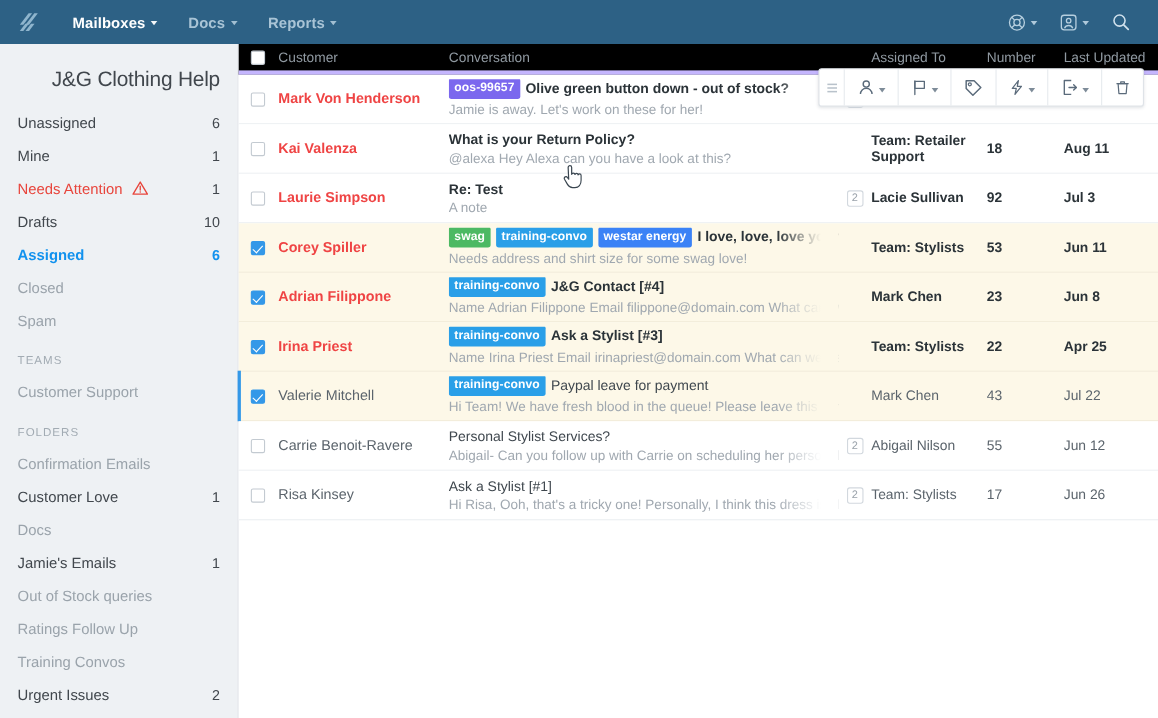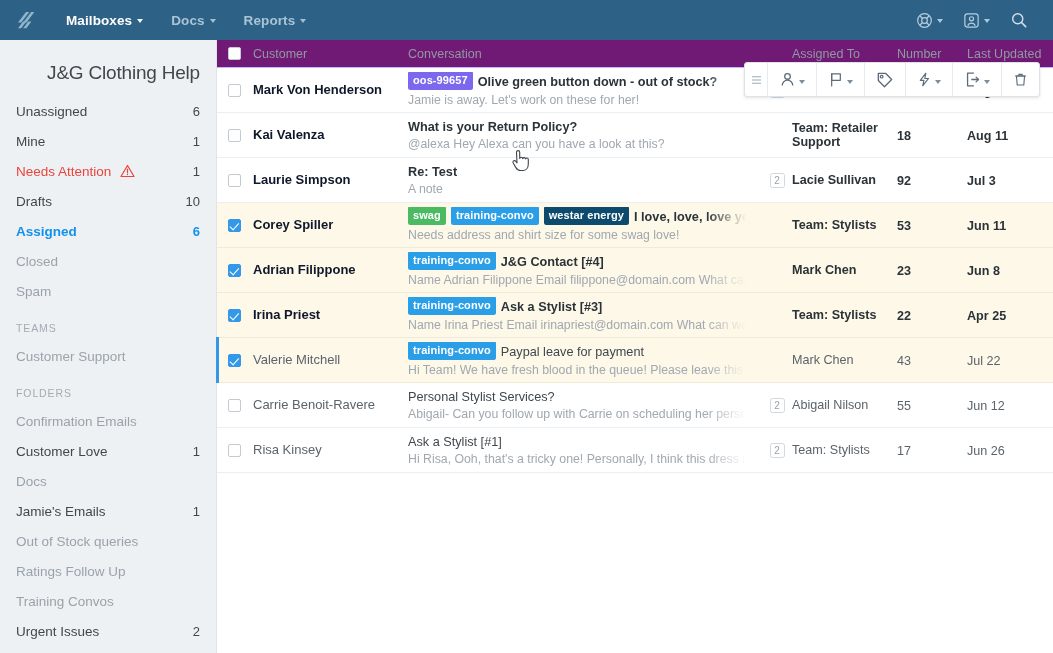--- a/index.html
+++ b/index.html
@@ -82,22 +82,22 @@
   
   .main {
     position: absolute; top: 40px; left: 217px;
     width: 836px; height: 613px;
     background: #ffffff;
   }
 
   
   .thead {
     display: flex; align-items: center;
-    height: 28px; border-bottom: 1px solid #c4b5fd;
-    background: #701a75; position: relative;
+    height: 28px; border-bottom: 4px solid #c4b5fd;
+    background: #000000; position: relative;
   }
   .th {
     font-size: 12.5px; color: #9099a1; font-weight: normal;
   }
   .col-check { width: 34px; display:flex; align-items:center; justify-content:center; flex:0 0 34px; }
   .col-customer { flex: 0 0 140px; padding-left: 2px; }
   .col-conv { flex: 1 1 auto; min-width: 0; padding-left: 17px; position: relative; }
   .col-badge { flex: 0 0 30px; display:flex; align-items:center; justify-content:center; }
   .col-assigned { flex: 0 0 105px; }
   .col-number { flex: 0 0 70px; }
@@ -123,21 +123,21 @@
     display: flex; align-items: center;
     height: 45px; border-bottom: 1px solid #eceff2;
     cursor: pointer; position: relative; background: #fff;
   }
   .row.sel { background: #fdf8e8; border-bottom-color: #f0ead8; }
   .row.active-bar::before {
     content: ""; position: absolute; left: -1px; top: -1px; bottom: -1px;
     width: 3px; background: #3498e8;
   }
   .cust {
-    font-size: 13px; color: #0f172a; font-weight: bold;
+    font-size: 13px; color: #ef4444; font-weight: bold;
     line-height: 14.5px; padding-right: 6px;
   }
   .cust.read { font-weight: normal; color: #5b646c; }
   .conv-inner { overflow: hidden; position: relative; }
   .conv-line1 {
     white-space: nowrap; line-height: 16px; margin-bottom: 2px;
     overflow: hidden;
   }
   .conv-subject {
     font-size: 12.7px; color: #2b3338; font-weight: bold;
@@ -438,21 +438,21 @@
       </div>
       <div class="row sel">
         <div class="col-check">
           <span class="cbox checked"></span>
         </div>
         <div class="col-customer">
           <div class="cust">Corey Spiller</div>
         </div>
         <div class="col-conv">
           <div class="conv-inner">
-            <div class="conv-line1"><span class="tag" style="background:#4cb963">swag</span><span class="tag" style="background:#2a9fe8">training-convo</span><span class="tag" style="background:#0c4a6e">westar energy</span><span class="conv-subject">I love, love, love your clothing line</span></div>
+            <div class="conv-line1"><span class="tag" style="background:#4cb963">swag</span><span class="tag" style="background:#2a9fe8">training-convo</span><span class="tag" style="background:#3b82f6">westar energy</span><span class="conv-subject">I love, love, love your clothing line</span></div>
             <div class="conv-line2">Needs address and shirt size for some swag love!</div>
             <div class="fade"></div>
           </div>
         </div>
         <div class="col-badge"></div>
         <div class="col-assigned">
           <div class="assigned">Team: Stylists</div>
         </div>
         <div class="col-number"><span class="num">53</span></div>
         <div class="col-updated"><span class="upd">Jun 11</span></div>

